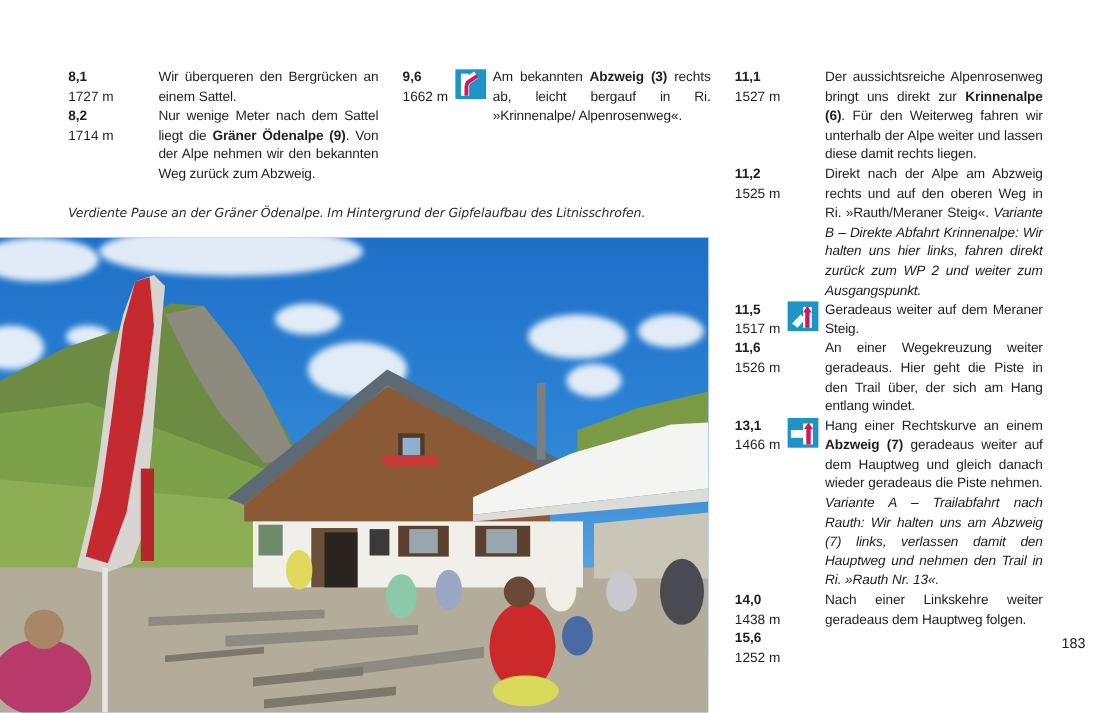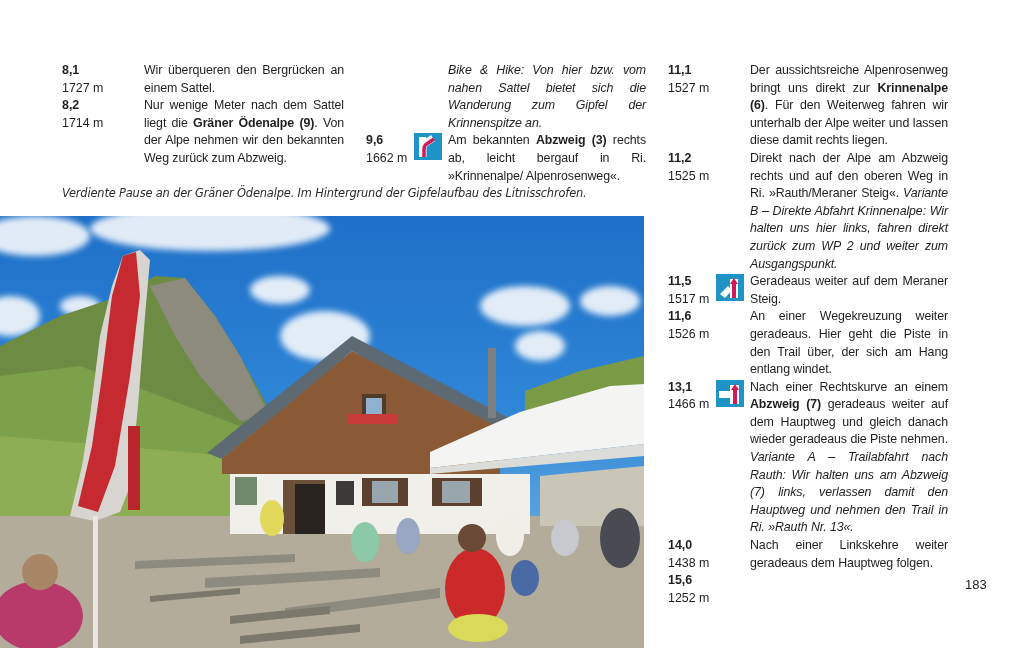--- a/index.html
+++ b/index.html
@@ -57,21 +57,20 @@
       <div class="desc"><span>Nur wenige Meter nach dem Sattel liegt die </span><b>Gräner Ödenalpe (9)</b><span>. Von der Alpe nehmen wir den bekannten Weg zurück zum Abzweig.</span></div>
     </div>
   </div>
 
 <div class="col" id="col2">
     <div class="entry">
       <div class="km">
         <span class="dist"></span>
         <span class="alt"></span>
       </div>
-      <div class="desc"><span class="it">Bike &amp; Hike: Von hier bzw. vom nahen Sattel bietet sich die Wanderung zum Gipfel der Krinnenspitze an.</span></div>
     </div>
     <div class="entry">
       <div class="km">
         <span class="dist">9,6</span>
         <span class="alt">1662 m</span>
       </div>
       <div class="desc"><span>Am bekannten </span><b>Abzweig (3)</b><span> rechts ab, leicht bergauf in Ri. »Krinnenalpe/ Alpenrosenweg«.</span></div>
       <div class="sign" style="left: 48px; top: 1px;">
         <svg width="28" height="27" viewBox="0 0 28 27">
           <rect x="5" y="4" width="7" height="20" fill="#fff"></rect>
@@ -117,21 +116,21 @@
         <span class="dist">11,6</span>
         <span class="alt">1526 m</span>
       </div>
       <div class="desc"><span>An einer Wegekreuzung weiter geradeaus. Hier geht die Piste in den Trail über, der sich am Hang entlang windet.</span></div>
     </div>
     <div class="entry">
       <div class="km">
         <span class="dist">13,1</span>
         <span class="alt">1466 m</span>
       </div>
-      <div class="desc"><span>Nach einer Rechtskurve an einem </span><b>Abzweig (7)</b><span> geradeaus weiter auf dem Hauptweg und gleich danach wieder geradeaus die Piste nehmen. </span><span class="it">Variante A – Trailabfahrt nach Rauth: Wir halten uns am Abzweig (7) links, verlassen damit den Hauptweg und nehmen den Trail in Ri. »Rauth Nr. 13«.</span></div>
+      <div class="desc"><span>Hang einer Rechtskurve an einem </span><b>Abzweig (7)</b><span> geradeaus weiter auf dem Hauptweg und gleich danach wieder geradeaus die Piste nehmen. </span><span class="it">Variante A – Trailabfahrt nach Rauth: Wir halten uns am Abzweig (7) links, verlassen damit den Hauptweg und nehmen den Trail in Ri. »Rauth Nr. 13«.</span></div>
       <div class="sign" style="left: 48px; top: 1px;">
         <svg width="28" height="27" viewBox="0 0 28 27">
           <rect x="3" y="11" width="13" height="7" fill="#fff"></rect>
           <rect x="14" y="5" width="9" height="19" fill="#fff"></rect>
           <rect x="17" y="9" width="4" height="15" fill="#d21a5a"></rect>
           <polygon points="15,10 19,4 23,10" fill="#d21a5a"></polygon>
         </svg>
       </div>
     </div>
     <div class="entry">

